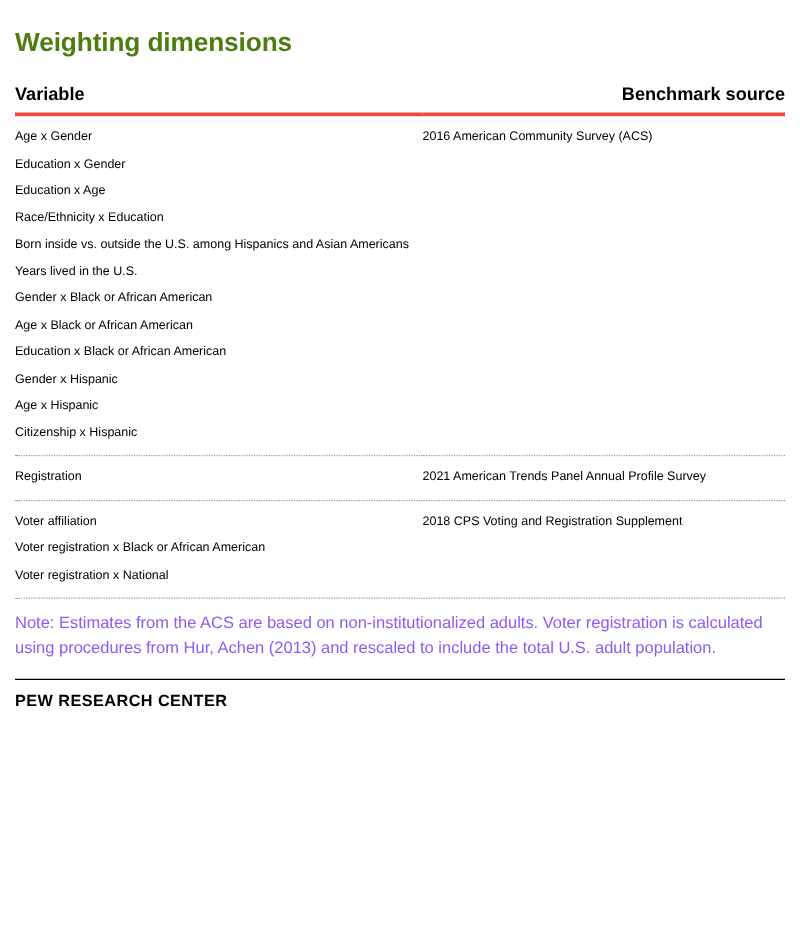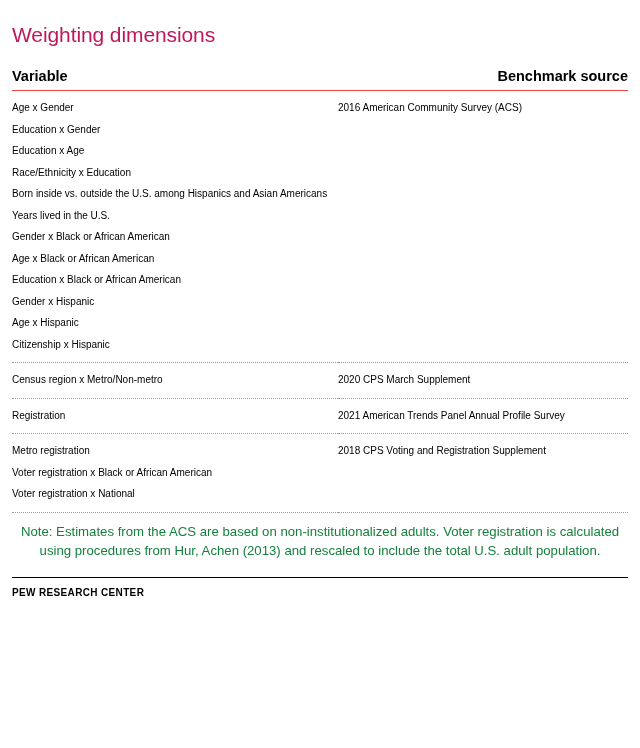--- a/index.html
+++ b/index.html
@@ -16,39 +16,39 @@
   }
   .page {
     width: 640px;
     height: 748px;
     box-sizing: border-box;
     padding: 22px 12px 0 12px;
     position: relative;
   }
   .title {
     font-size: 21px;
-    font-weight: normal;
+    font-weight: bold;
     letter-spacing: -0.1px;
     line-height: 26px;
     margin: 0 0 14px 0;
-    color: #be185d;
+    color: #4d7c0f;
   }
   table.wt {
     border-collapse: collapse;
     width: 616px;
     table-layout: fixed;
   }
   table.wt col.c1 { width: 326px; }
   table.wt col.c2 { width: 290px; }
   th.hdr {
     font-size: 14.5px;
     font-weight: bold;
     text-align: left;
     padding: 5px 0 5px 0;
-    border-bottom: 1px solid #ef4444;
+    border-bottom: 3px solid #ef4444;
     vertical-align: bottom;
     line-height: 18px;
   }
   th.hdr.right-col {
     text-align: right;
     padding-left: 0;
   }
   td.cell {
     font-size: 10px;
     line-height: 21.5px;
@@ -63,27 +63,26 @@
   }
   tr.last td.cell {
     border-bottom: 1px solid #000000;
   }
   .varline {
     display: block;
   }
   .note {
     font-size: 13.2px;
     line-height: 19.5px;
-    color: #15803d;
+    color: #8b5cf6;
     margin: 9px 0 0 0;
     width: 616px;
-    text-align: center;
   }
   .prc {
-    font-size: 10px;
+    font-size: 13px;
     font-weight: bold;
     letter-spacing: 0.35px;
     color: #000;
     margin-top: 16px;
     padding-top: 9px;
     border-top: 1px solid #000000;
     width: 616px;
   }
 </style>
 </head>
@@ -117,33 +116,27 @@
           <span class="varline">Age x Black or African American</span>
           <span class="varline">Education x Black or African American</span>
           <span class="varline">Gender x Hispanic</span>
           <span class="varline">Age x Hispanic</span>
           <span class="varline">Citizenship x Hispanic</span>
         </td>
         <td class="cell bench">2016 American Community Survey (ACS)</td>
       </tr>
       <tr>
         <td class="cell">
-          <span class="varline">Census region x Metro/Non-metro</span>
-        </td>
-        <td class="cell bench">2020 CPS March Supplement</td>
-      </tr>
-      <tr>
-        <td class="cell">
           <span class="varline">Registration</span>
         </td>
         <td class="cell bench">2021 American Trends Panel Annual Profile Survey</td>
       </tr>
       <tr>
         <td class="cell">
-          <span class="varline">Metro registration</span>
+          <span class="varline">Voter affiliation</span>
           <span class="varline">Voter registration x Black or African American</span>
           <span class="varline">Voter registration x National</span>
         </td>
         <td class="cell bench">2018 CPS Voting and Registration Supplement</td>
       </tr>
     </tbody>
   </table>
 
   <p class="note">Note: Estimates from the ACS are based on non-institutionalized adults. Voter registration is calculated using procedures from Hur, Achen (2013) and rescaled to include the total U.S. adult population.</p>
 

